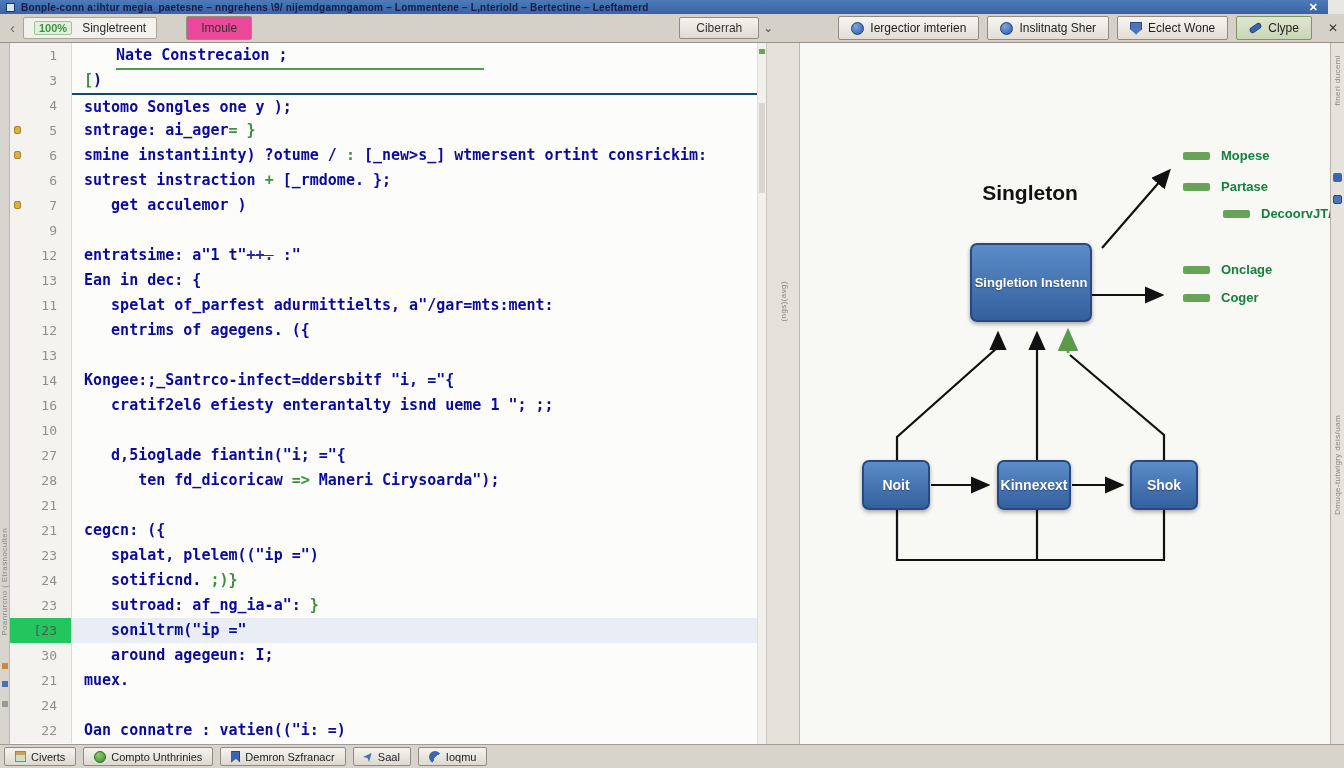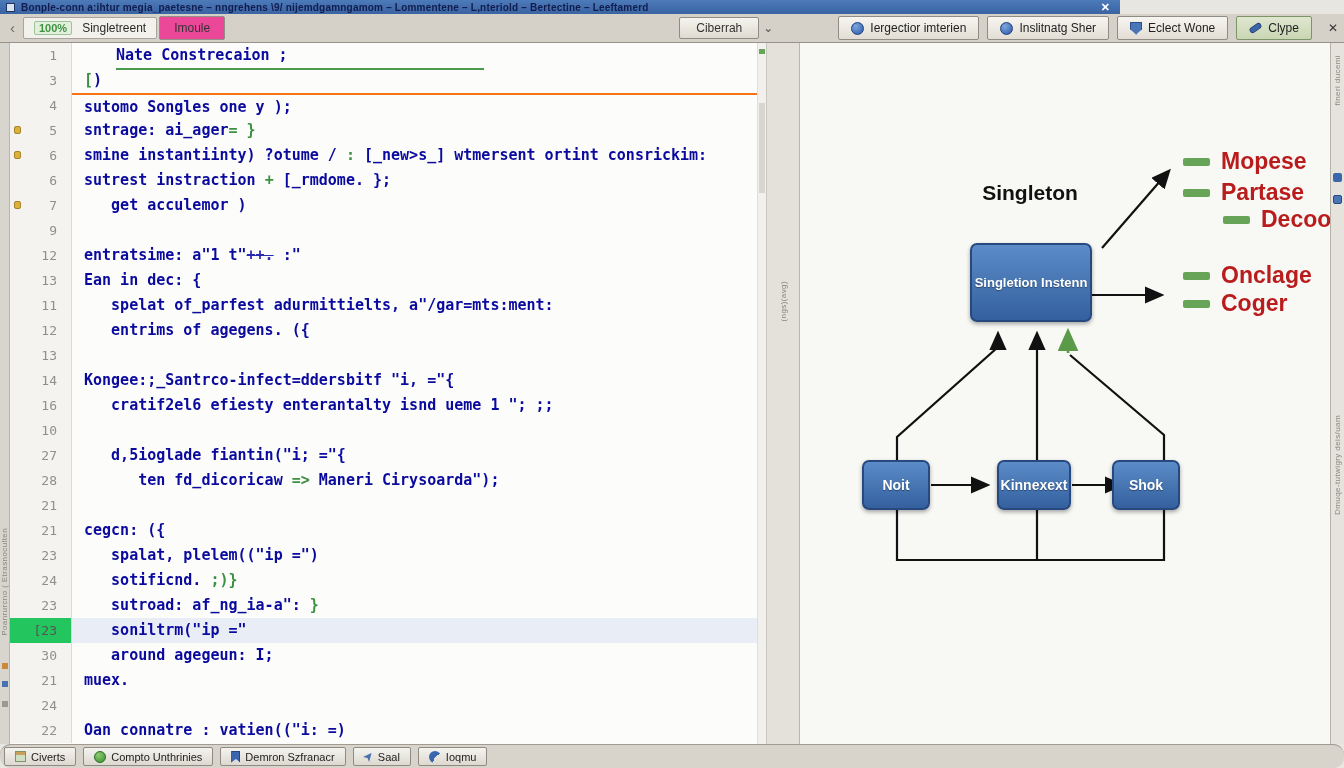--- a/index.html
+++ b/index.html
@@ -1,34 +1,34 @@
 <!DOCTYPE html>
 <html><head>
 <meta charset="utf-8">
 <style>
   * { margin:0; padding:0; box-sizing:border-box; }
   html,body { width:1344px; height:768px; overflow:hidden; background:#e8e6e0;
               font-family:"Liberation Sans", sans-serif; }
   .window { position:relative; width:1344px; height:768px; }
 
   
-  .titlebar { position:absolute; left:0; top:0; width:1120px; height:14px;
+  .titlebar { position:absolute; left:0; top:0; width:1328px; height:14px;
     background:linear-gradient(180deg,#4d7ab9,#3a63a2);
     display:flex; align-items:center; color:#101c4e; font-size:10px; font-weight:bold;
     padding:0 6px; }
   .app-icon { width:9px; height:9px; background:#d8e2f0; border:1px solid #20365e; margin-right:6px; }
   .titlebar .title { flex:1; white-space:nowrap; overflow:hidden; letter-spacing:.2px; }
   .titlebar .close { color:#fff; font-weight:bold; font-size:11px; padding:0 4px; cursor:default; }
 
   
   .toolbar { position:absolute; left:0; top:14px; width:1344px; height:29px;
     background:#d5d1c9; border-bottom:1px solid #97938b; display:flex; align-items:center; font-size:12px; }
   .back { color:#6b6b66; font-size:15px; padding:0 8px 2px 10px; }
   .tabgroup { display:flex; align-items:center; height:22px; border:1px solid #a9a59d;
-    background:#f2f1ec; border-radius:2px; padding:0 10px; margin-right:2px; }
+    background:#f2f1ec; border-radius:2px; padding:0 10px; margin-right:29px; }
   .zoomtab { color:#3f9142; font-weight:bold; margin-right:10px; background:#e2efdd;
     border:1px solid #9cc49a; border-radius:2px; padding:0 4px; font-size:11px; }
   .tabname { color:#2a2a2a; }
   .tab-active { height:24px; display:flex; align-items:center; background:#ec4899;
     border:1px solid #8f9184; border-radius:2px; padding:0 14px; color:#333; }
   .tb-spacer { flex:1; }
   .dropbtn { height:22px; display:flex; align-items:center; padding:0 16px;
     background:linear-gradient(180deg,#f6f4f0,#dedacf); border:1px solid #908c84;
     border-radius:2px; color:#333; margin-right:4px; }
   .chev { color:#555; font-size:12px; margin-right:26px; }
@@ -60,21 +60,21 @@
   .crow { display:flex; height:25px; line-height:25px; position:relative; }
   .crow.hl { background:#e9eef6; }
   .gnum { width:62px; flex:0 0 62px; background:#f4f3f0; border-right:1px solid #dcdad4;
     text-align:right; padding-right:14px; font-size:13px; color:#8f8f8f;
     font-family:"DejaVu Sans Mono", monospace; position:relative; }
   .crow.hl .gnum { background:#22c55e; color:#555; }
   .gicon { position:absolute; left:4px; top:8px; width:7px; height:8px;
     background:#d9b13c; border:1px solid #a8832a; border-radius:2px; }
   .cline { flex:1; padding-left:12px; font-family:"DejaVu Sans Mono", monospace;
     font-size:15px; font-weight:600; white-space:pre; color:#0a0a9e; }
-  .crow.rule-top .cline { border-top:2px solid #f97316; }
+  .crow.rule-top .cline { border-top:2px solid #0c4a6e; }
   .u { display:inline-block; min-width:368px; border-bottom:2px solid #4c9b4c;margin-left:32px; }
   .kw { color:#0a0a9e; } .grn { color:#3c9140; } .st { text-decoration:line-through; color:#2a2ab0; }
   .escroll { position:absolute; right:0; top:0; width:9px; height:701px; background:#f1f0ed;
     border-left:1px solid #e0ded9; }
   .escroll .g { position:absolute; left:1px; top:6px; width:6px; height:5px; background:#6aa457; }
   .escroll .t { position:absolute; left:1px; top:60px; width:6px; height:90px; background:#d9d6cf; }
 
   .divider { position:absolute; left:766px; top:43px; width:34px; height:701px;
     background:#e4e1da; border-left:1px solid #cac7c0; border-right:1px solid #bab7b0; }
   .dv { left:12px; top:238px; }
@@ -83,33 +83,33 @@
     background:#f8f8f5; }
   .dg-title { position:absolute; left:155px; top:138px; width:150px; text-align:center;
     font-size:21px; font-weight:bold; color:#111; }
   .node { position:absolute; background:linear-gradient(180deg,#5b8cc8,#34609e);
     border:2px solid #27497f; border-radius:7px; box-shadow:0 2px 4px rgba(0,0,0,.35);
     color:#fff; font-weight:bold; display:flex; align-items:center; justify-content:center;
     text-align:center; text-shadow:0 1px 1px rgba(0,0,0,.4); }
   .main-node { left:170px; top:200px; width:122px; height:79px; font-size:13px; }
   .legend-item { position:absolute; display:flex; align-items:center; gap:11px; }
   .dash { width:27px; height:8px; background:#67a457; border-radius:2px; flex:0 0 27px; }
-  .legend-label { font-size:23px; font-weight:bold; color:#b91c1c; white-space:nowrap; }
+  .legend-label { font-size:13px; font-weight:bold; color:#15803d; white-space:nowrap; }
   .dsvg { position:absolute; left:0; top:0; width:530px; height:701px; }
 
   .right-stripe { position:absolute; left:1330px; top:43px; width:14px; height:701px;
     background:#e6e3dc; border-left:1px solid #b6b2aa; }
   .rv1 { left:2px; top:12px; } .rv2 { left:2px; top:372px; }
   .ric { position:absolute; left:2px; width:9px; height:9px; border-radius:2px; }
   .r1 { top:130px; background:#3c66ac; } .r2 { top:152px; background:#4a76b8; border:1px solid #28497f; }
 
   
   .statusbar { position:absolute; left:0; top:744px; width:1344px; height:24px;
     background:#d8d4cc; border-top:1px solid #a09c94; display:flex; align-items:center;
-    padding-left:4px; font-size:11px;border-radius:11px; }
+    padding-left:4px; font-size:11px; }
   .sbtn { height:19px; display:flex; align-items:center; gap:5px; padding:0 10px;
     background:linear-gradient(180deg,#f5f3ef,#ddd9d0); border:1px solid #8f8b83;
     border-radius:2px; margin-right:7px; color:#222; white-space:nowrap; }
   .calendar-icon { width:11px; height:11px; background:#cfe0c2; border:1px solid #7d9468;
     box-shadow:inset 0 3px 0 #c9a15a; }
   .updates-icon { width:12px; height:12px; border-radius:50%;
     background:radial-gradient(circle at 35% 30%,#8ecb6e,#3c8f34); border:1px solid #2c6e26; }
   .bookmark-icon { width:9px; height:12px; background:#3a66b0; border:1px solid #24457e;
     clip-path:polygon(0 0,100% 0,100% 100%,50% 70%,0 100%); }
   .cursor-icon { color:#4a72b0; font-size:11px; transform:rotate(-50deg); font-weight:bold; }
@@ -340,21 +340,21 @@
           <span class="legend-label">Coger</span>
         </div>
       </div>
     <div id="dnodes">
         <div class="node" style="left: 62px; top: 417px; width: 68px; height: 50px; font-size: 14px;">
           <span>Noit</span>
         </div>
         <div class="node" style="left: 197px; top: 417px; width: 74px; height: 50px; font-size: 14px;">
           <span>Kinnexext</span>
         </div>
-        <div class="node" style="left: 312px; top: 417px; width: 68px; height: 50px; font-size: 14px;">
+        <div class="node" style="left: 330px; top: 417px; width: 68px; height: 50px; font-size: 14px;">
           <span>Shok</span>
         </div>
       </div>
   </div>
 
   <div class="right-stripe">
     <span class="vtext rv1">fineri ducemi</span>
     <span class="ric r1"></span>
     <span class="ric r2"></span>
     <span class="vtext rv2">Dmuqe-tutwigry deis/uam</span>

